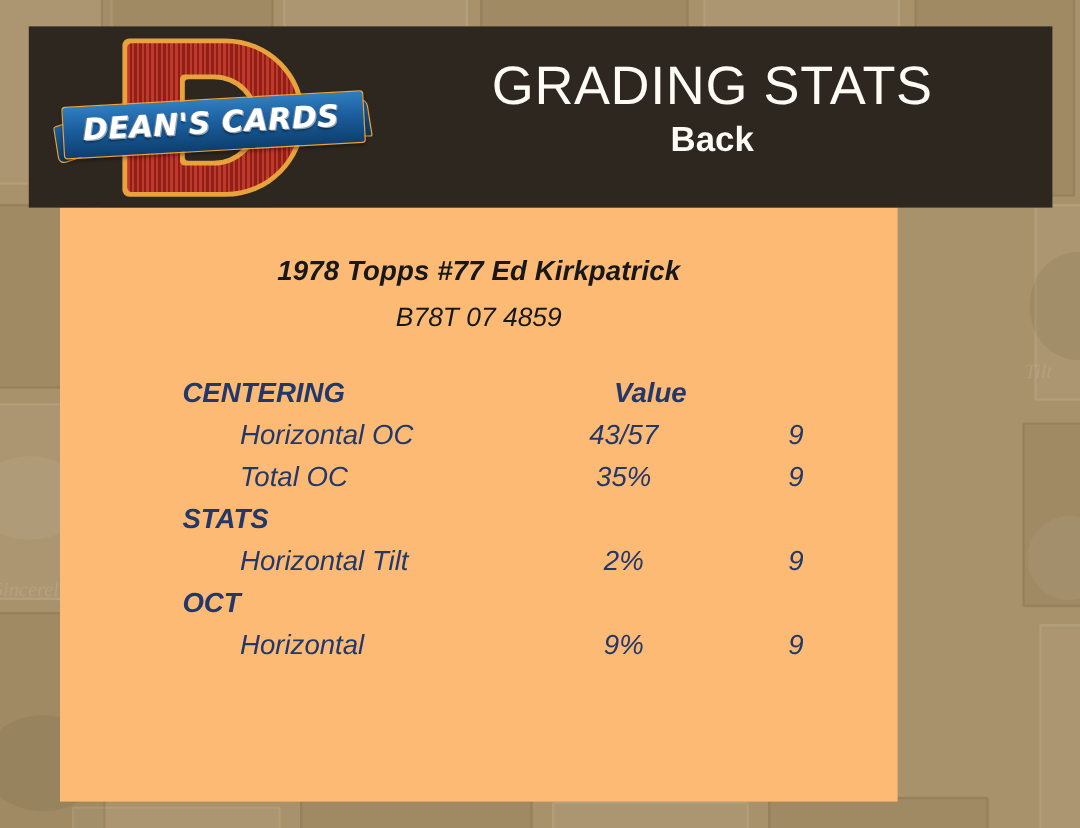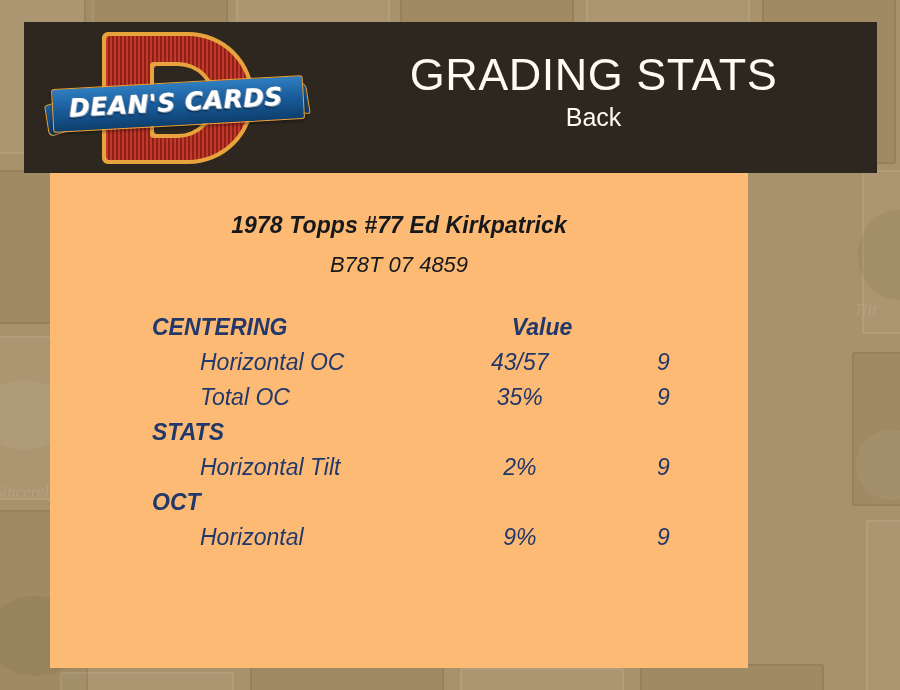--- a/index.html
+++ b/index.html
@@ -185,24 +185,25 @@
     justify-content: center;
   }
   #page-title {
     font-size: 45px;
     color: #fdfbf4;
     letter-spacing: 0.5px;
     line-height: 1.02;
     margin-top: 6px;
   }
   #page-subtitle {
-    font-size: 25px;
+    font-size: 29px;
     color: #fdfbf4;
     line-height: 1.25;
     margin-top: 4px;
+    font-weight: bold;
   }
 
   
   #content-panel {
     position: absolute;
     left: 50px;
     top: 173px;
     width: 698px;
     height: 495px;
     background: #fdba74;

